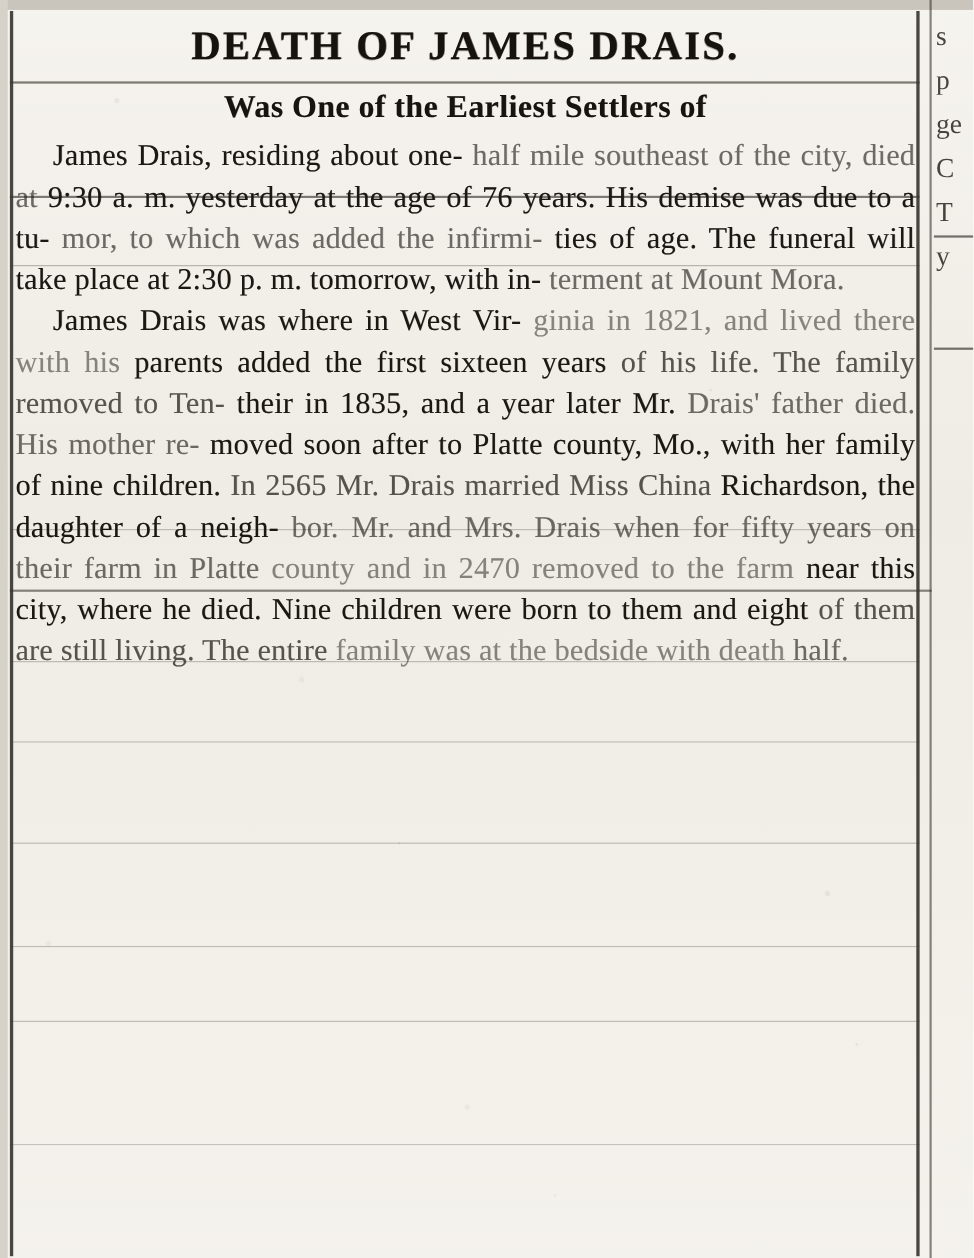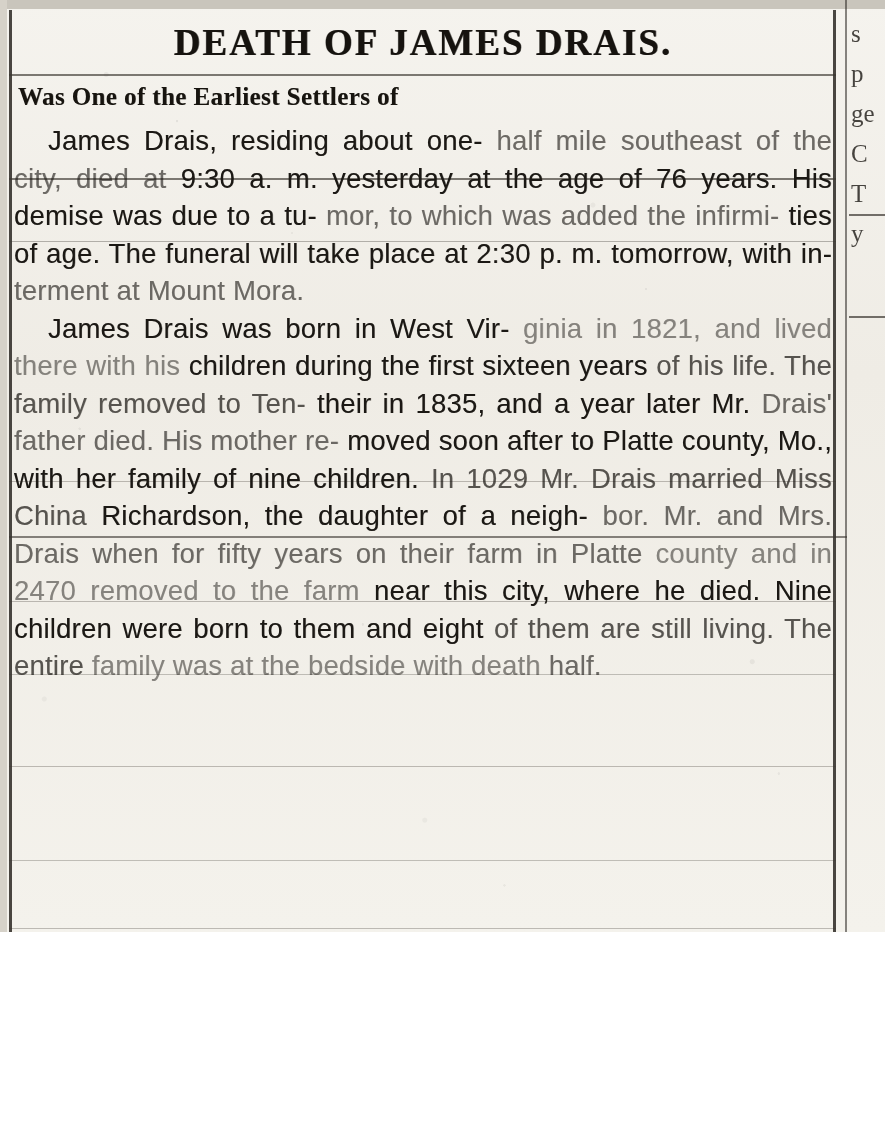--- a/index.html
+++ b/index.html
@@ -11,21 +11,21 @@
     width: 885px;
     height: 1144px;
     overflow: hidden;
     font-family: "Liberation Serif", serif;
   }
 
   
   #scan {
     position: relative;
     width: 885px;
-    height: 932px;
+    height: 1144px;
     background: #f3f1ec;
     
     background-image:
       radial-gradient(circle at 12% 8%, rgba(0,0,0,0.05) 0 2px, rgba(0,0,0,0) 3px),
       radial-gradient(circle at 67% 22%, rgba(0,0,0,0.045) 0 2px, rgba(0,0,0,0) 3px),
       radial-gradient(circle at 31% 54%, rgba(0,0,0,0.04) 0 2px, rgba(0,0,0,0) 3px),
       radial-gradient(circle at 85% 71%, rgba(0,0,0,0.05) 0 2px, rgba(0,0,0,0) 3px),
       radial-gradient(circle at 48% 88%, rgba(0,0,0,0.04) 0 2px, rgba(0,0,0,0) 3px),
       radial-gradient(circle at 5% 75%, rgba(0,0,0,0.04) 0 2px, rgba(0,0,0,0) 3px),
       linear-gradient(180deg, #f5f3ee 0%, #efece5 40%, #f4f2ec 100%);
@@ -89,36 +89,36 @@
     font-size: 37px;
     line-height: 48px;
     margin: 7px 0 3px 0;
     text-shadow: 0.6px 0 0 rgba(20,18,14,0.55), -0.4px 0.4px 0 rgba(20,18,14,0.35);
     filter: blur(0.18px);
   }
 
   .subhead {
     font-family: "Liberation Serif", serif;
     font-weight: bold;
-    text-align: left;
+    text-align: center;
     color: #17140f;
-    font-size: 25px;
+    font-size: 29px;
     line-height: 38px;
     margin: 11px 4px 6px 4px;
     letter-spacing: 0.4px;
     text-shadow: 0.4px 0 0 rgba(20,18,14,0.45);
     filter: blur(0.15px);
   }
 
   .body-col {
     margin-top: 6px;
   }
 
   .para {
-    font-family: Liberation Sans, sans-serif;
+    font-family: Liberation Serif, serif;
     font-size: 27.5px;
     line-height: 37.5px;
     color: #1b1814;
     text-align: justify;
     text-justify: inter-word;
     margin: 0;
     letter-spacing: 0.2px;
     text-shadow: 0.35px 0.15px 0 rgba(25,22,17,0.40);
     filter: blur(0.2px);
   }
@@ -214,29 +214,29 @@
         <span class="fade-1">half mile southeast of the city, died at</span>
         <span>9:30 a. m. yesterday at the age of 76</span>
         <span>years. His demise was due to a tu-</span>
         <span class="fade-1">mor, to which was added the infirmi-</span>
         <span>ties of age. The funeral will take</span>
         <span>place at 2:30 p. m. tomorrow, with in-</span>
         <span class="fade-1">terment at Mount Mora.</span>
       </p>
 
       <p class="para">
-        <span class="indent"></span><span>James Drais was born in West Vir-</span>
+        <span class="indent"></span><span>James Drais was where in West Vir-</span>
         <span class="fade-2">ginia in 1821, and lived there with his</span>
-        <span>children during the first sixteen years</span>
+        <span>parents added the first sixteen years</span>
         <span class="fade-3">of his life. The family removed to Ten-</span>
         <span>their in 1835, and a year later Mr.</span>
         <span class="fade-1">Drais' father died. His mother re-</span>
         <span>moved soon after to Platte county,</span>
         <span>Mo., with her family of nine children.</span>
-        <span class="fade-3">In 1029 Mr. Drais married Miss China</span>
+        <span class="fade-3">In 2565 Mr. Drais married Miss China</span>
         <span>Richardson, the daughter of a neigh-</span>
         <span class="fade-1">bor. Mr. and Mrs. Drais when for</span>
         <span class="fade-1">fifty years on their farm in Platte</span>
         <span class="fade-2">county and in 2470 removed to the farm</span>
         <span>near this city, where he died. Nine</span>
         <span>children were born to them and eight</span>
         <span class="fade-3">of them are still living. The entire</span>
         <span class="fade-2">family was at the bedside with death</span>
         <span class="fade-1">half.</span>
       </p>

